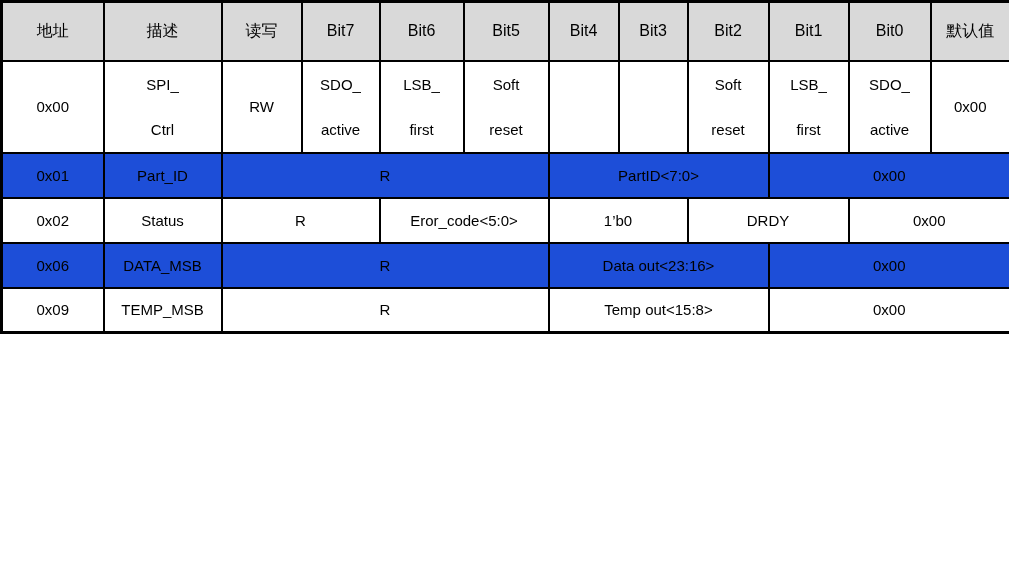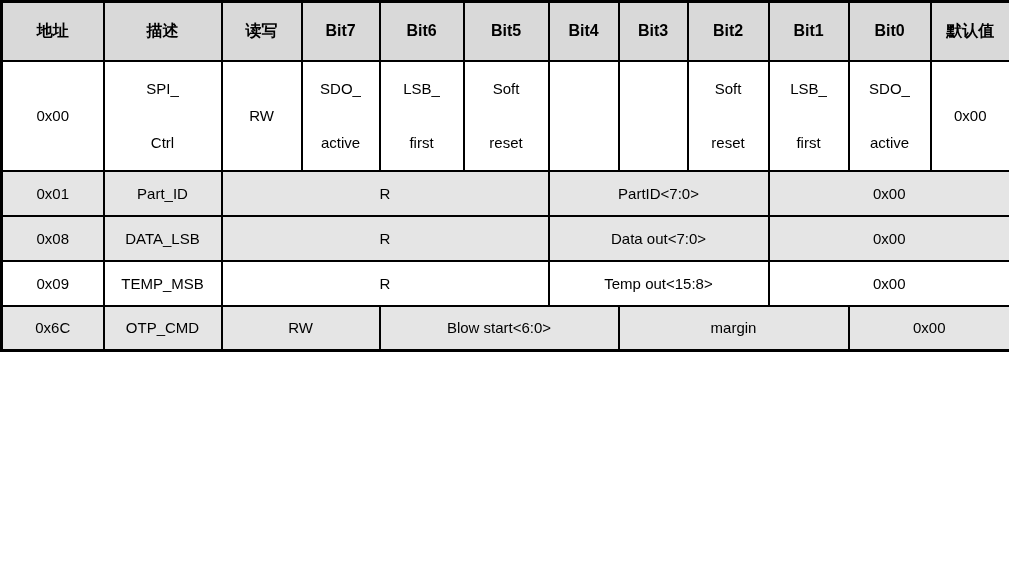--- a/index.html
+++ b/index.html
@@ -24,33 +24,33 @@
     vertical-align: middle;
     padding: 0 2px;
     overflow: hidden;
     color: #000000;
     white-space: pre-line;
     box-sizing: border-box;
   }
   table.regmap thead tr { height: 59px; }
   table.regmap th {
     background: #d9d9d9;
-    font-weight: bold;
+    font-weight: normal;
     font-size: 16px;
   }
   table.regmap td {
     font-size: 15px;
     font-weight: normal;
     background: #ffffff;
     line-height: 19px;
   }
-  tr.band td { background: #e5e5e5; }
+  tr.band td { background: #1d4ed8; }
   tr.body-row { height: 45px; }
   tr.tall { height: 92px; }
-  tr.tall td { line-height: 54px; text-align: center; }
+  tr.tall td { line-height: 45px; text-align: center; }
   
   col.c0  { width: 102px; }
   col.c1  { width: 118px; }
   col.c2  { width: 80px; }
   col.c3  { width: 78px; }
   col.c4  { width: 84px; }
   col.c5  { width: 85px; }
   col.c6  { width: 70px; }
   col.c7  { width: 69px; }
   col.c8  { width: 81px; }
@@ -115,37 +115,38 @@
 active</td>
         <td>0x00</td>
       </tr>
       <tr class="body-row band">
         <td>0x01</td>
         <td>Part_ID</td>
         <td colspan="4">R</td>
         <td colspan="3">PartID&lt;7:0&gt;</td>
         <td colspan="3">0x00</td>
       </tr>
+      <tr class="body-row">
+        <td>0x02</td>
+        <td>Status</td>
+        <td colspan="2">R</td>
+        <td colspan="2">Eror_code&lt;5:0&gt;</td>
+        <td colspan="2">1’b0</td>
+        <td colspan="2">DRDY</td>
+        <td colspan="2">0x00</td>
+      </tr>
       <tr class="body-row band">
-        <td>0x08</td>
-        <td>DATA_LSB</td>
+        <td>0x06</td>
+        <td>DATA_MSB</td>
         <td colspan="4">R</td>
-        <td colspan="3">Data out&lt;7:0&gt;</td>
+        <td colspan="3">Data out&lt;23:16&gt;</td>
         <td colspan="3">0x00</td>
       </tr>
       <tr class="body-row">
         <td>0x09</td>
         <td>TEMP_MSB</td>
         <td colspan="4">R</td>
         <td colspan="3">Temp out&lt;15:8&gt;</td>
         <td colspan="3">0x00</td>
       </tr>
-      <tr class="body-row band">
-        <td>0x6C</td>
-        <td>OTP_CMD</td>
-        <td colspan="2">RW</td>
-        <td colspan="3">Blow start&lt;6:0&gt;</td>
-        <td colspan="3">margin</td>
-        <td colspan="2">0x00</td>
-      </tr>
     </tbody>
   </table>
 </div>
 
 </body></html>

